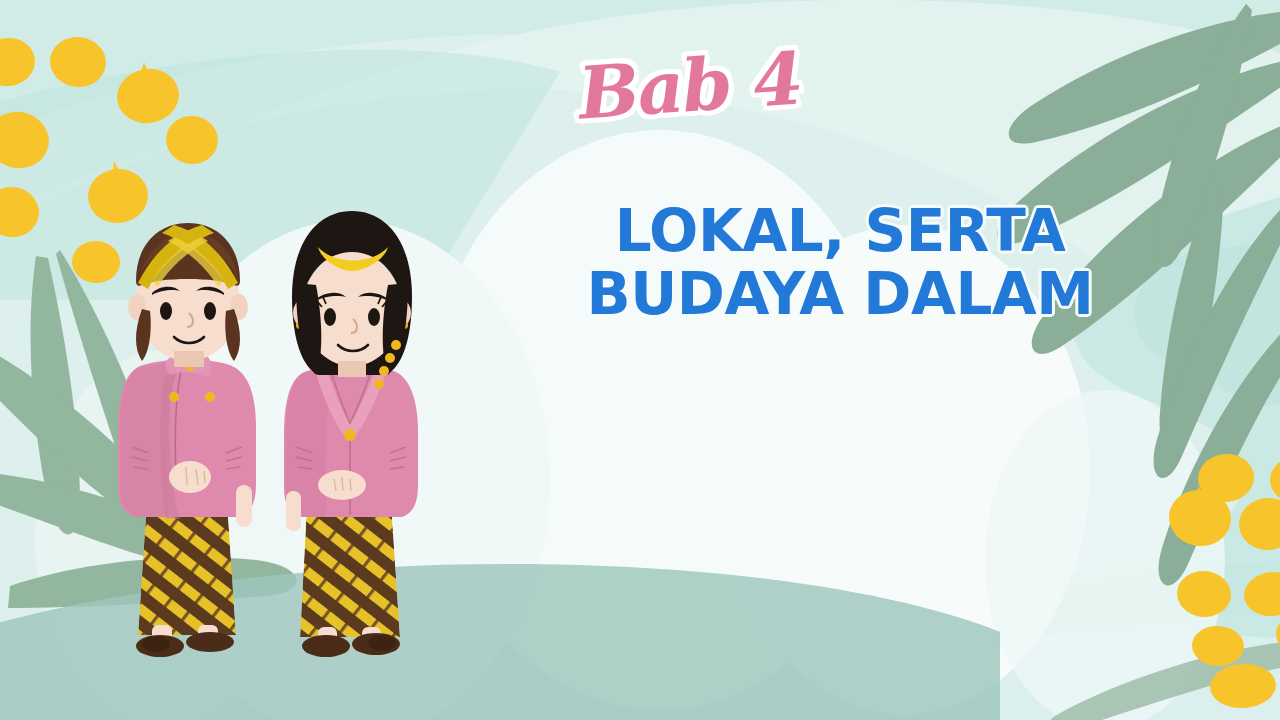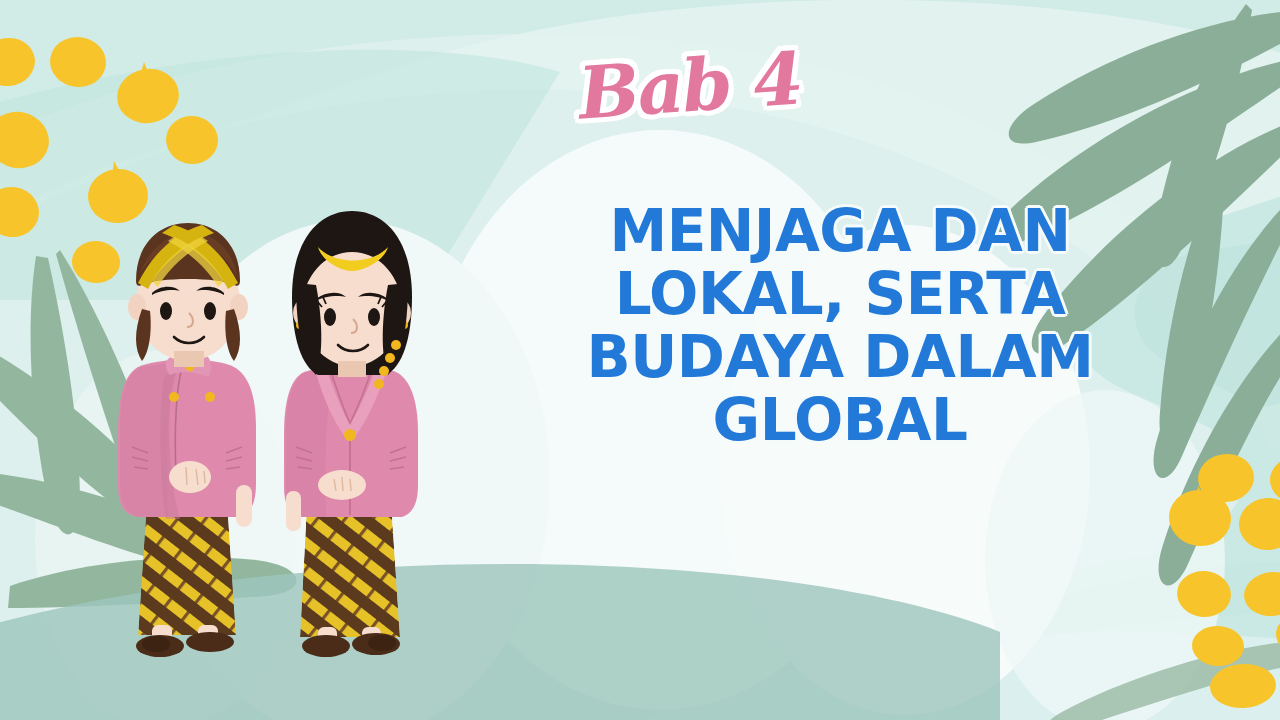--- a/index.html
+++ b/index.html
@@ -345,19 +345,17 @@
       </g>
 
     </svg>
   </div>
 
   <div id="bab-badge">
     <div id="bab-text">Bab 4</div>
   </div>
 
   <div id="title-block">
-    <div class="title-line">MENJAGA DAN</div>
     <div class="title-line">LOKAL, SERTA</div>
     <div class="title-line">BUDAYA DALAM</div>
-    <div class="title-line">GLOBAL</div>
   </div>
 
 </div>
 
 </body></html>

